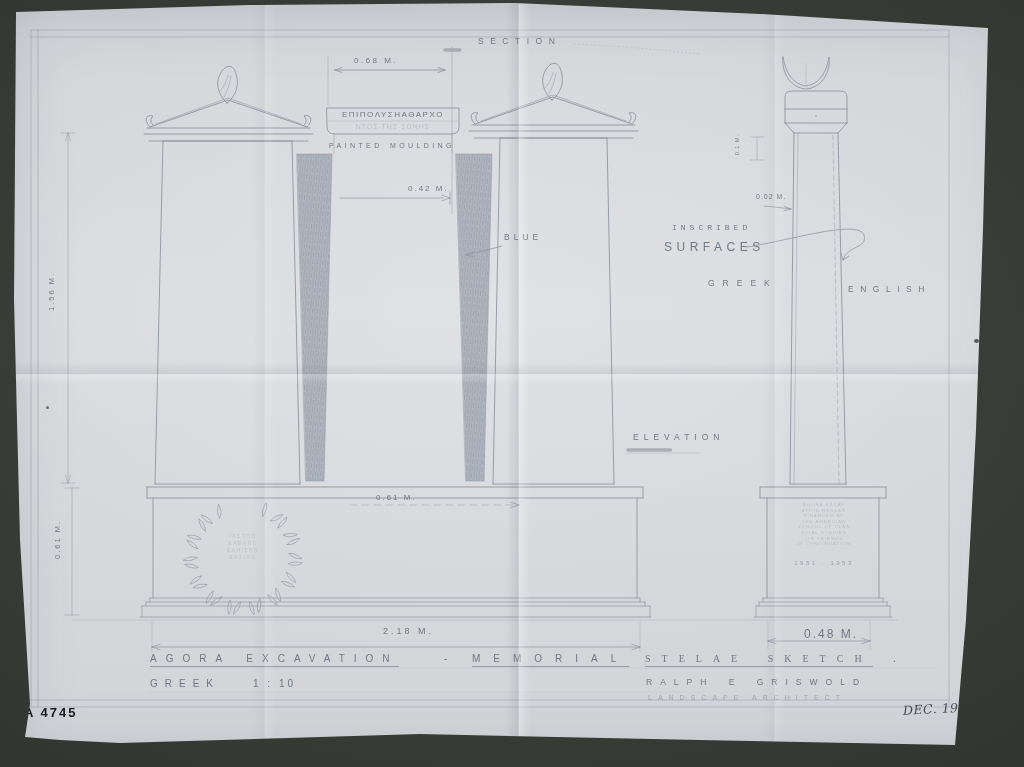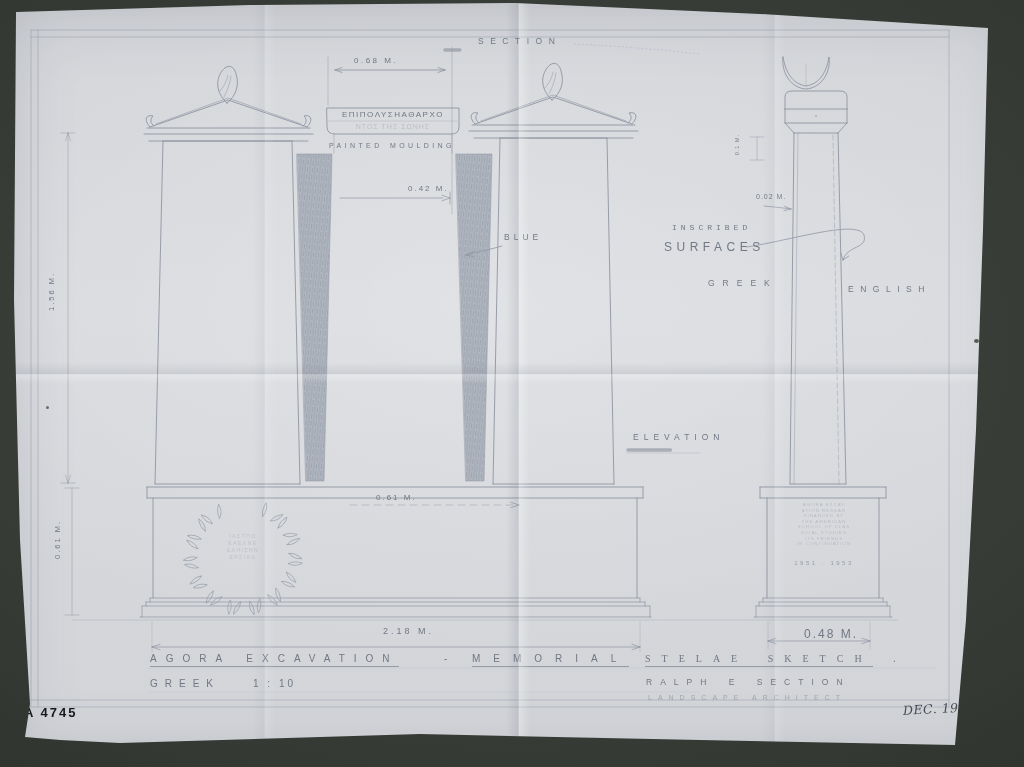--- a/index.html
+++ b/index.html
@@ -186,21 +186,21 @@
       </div>
     <div class="t" style="left:781px;top:560px;width:86px;text-align:center;font-size:6px;letter-spacing:2.5px;opacity:.6;">1951 · 1953</div>
 
     <div class="t ul" style="left:150px;top:654px;font-size:10px;letter-spacing:9px;word-spacing:4px;">AGORA EXCAVATION</div>
     <div class="t" style="left:444px;top:654px;font-size:10px;">-</div>
     <div class="t ul" style="left:472px;top:654px;font-size:10px;letter-spacing:13px;">MEMORIAL</div>
     <div class="t ul" style="left:645px;top:654px;font-size:10px;letter-spacing:11px;word-spacing:6px;font-family:Liberation Serif, serif;">STELAE SKETCH</div>
     <div class="t" style="left:893px;top:654px;font-size:10px;">.</div>
     <div class="t" style="left:150px;top:679px;font-size:10px;letter-spacing:7px;">GREEK</div>
     <div class="t" style="left:253px;top:679px;font-size:10px;letter-spacing:3px;">1 : 10</div>
-    <div class="t" style="left:646px;top:678px;font-size:8.5px;letter-spacing:8px;word-spacing:4px;">RALPH E SECTION</div>
+    <div class="t" style="left:646px;top:678px;font-size:8.5px;letter-spacing:8px;word-spacing:4px;">RALPH E GRISWOLD</div>
     <div class="t" style="left:648px;top:694px;font-size:7px;letter-spacing:6px;opacity:.5;">LANDSCAPE ARCHITECT</div>
 
     <div class="t" style="left:903px;top:703px;font-size:12.5px;font-family:'DejaVu Serif',serif;font-style:italic;color:#464b55;transform:rotate(-3deg);letter-spacing:.5px;">DEC. 1953</div>
     <div class="t" style="left:24px;top:706px;font-size:13px;font-weight:600;color:#17191d;letter-spacing:2px;transform:rotate(-1.5deeg);">A 4745</div>
 
     <div class="crease crease-v" style="left:506px;"></div>
     <div class="crease crease-h" style="top:362px;"></div>
     <div class="crease crease-v crease-faint" style="left:252px;"></div>
     <div class="crease crease-v crease-faint" style="left:762px;"></div>
     <div class="speck" style="left:46px;top:406px;width:3px;height:3px;background:#6a6f66;"></div>

